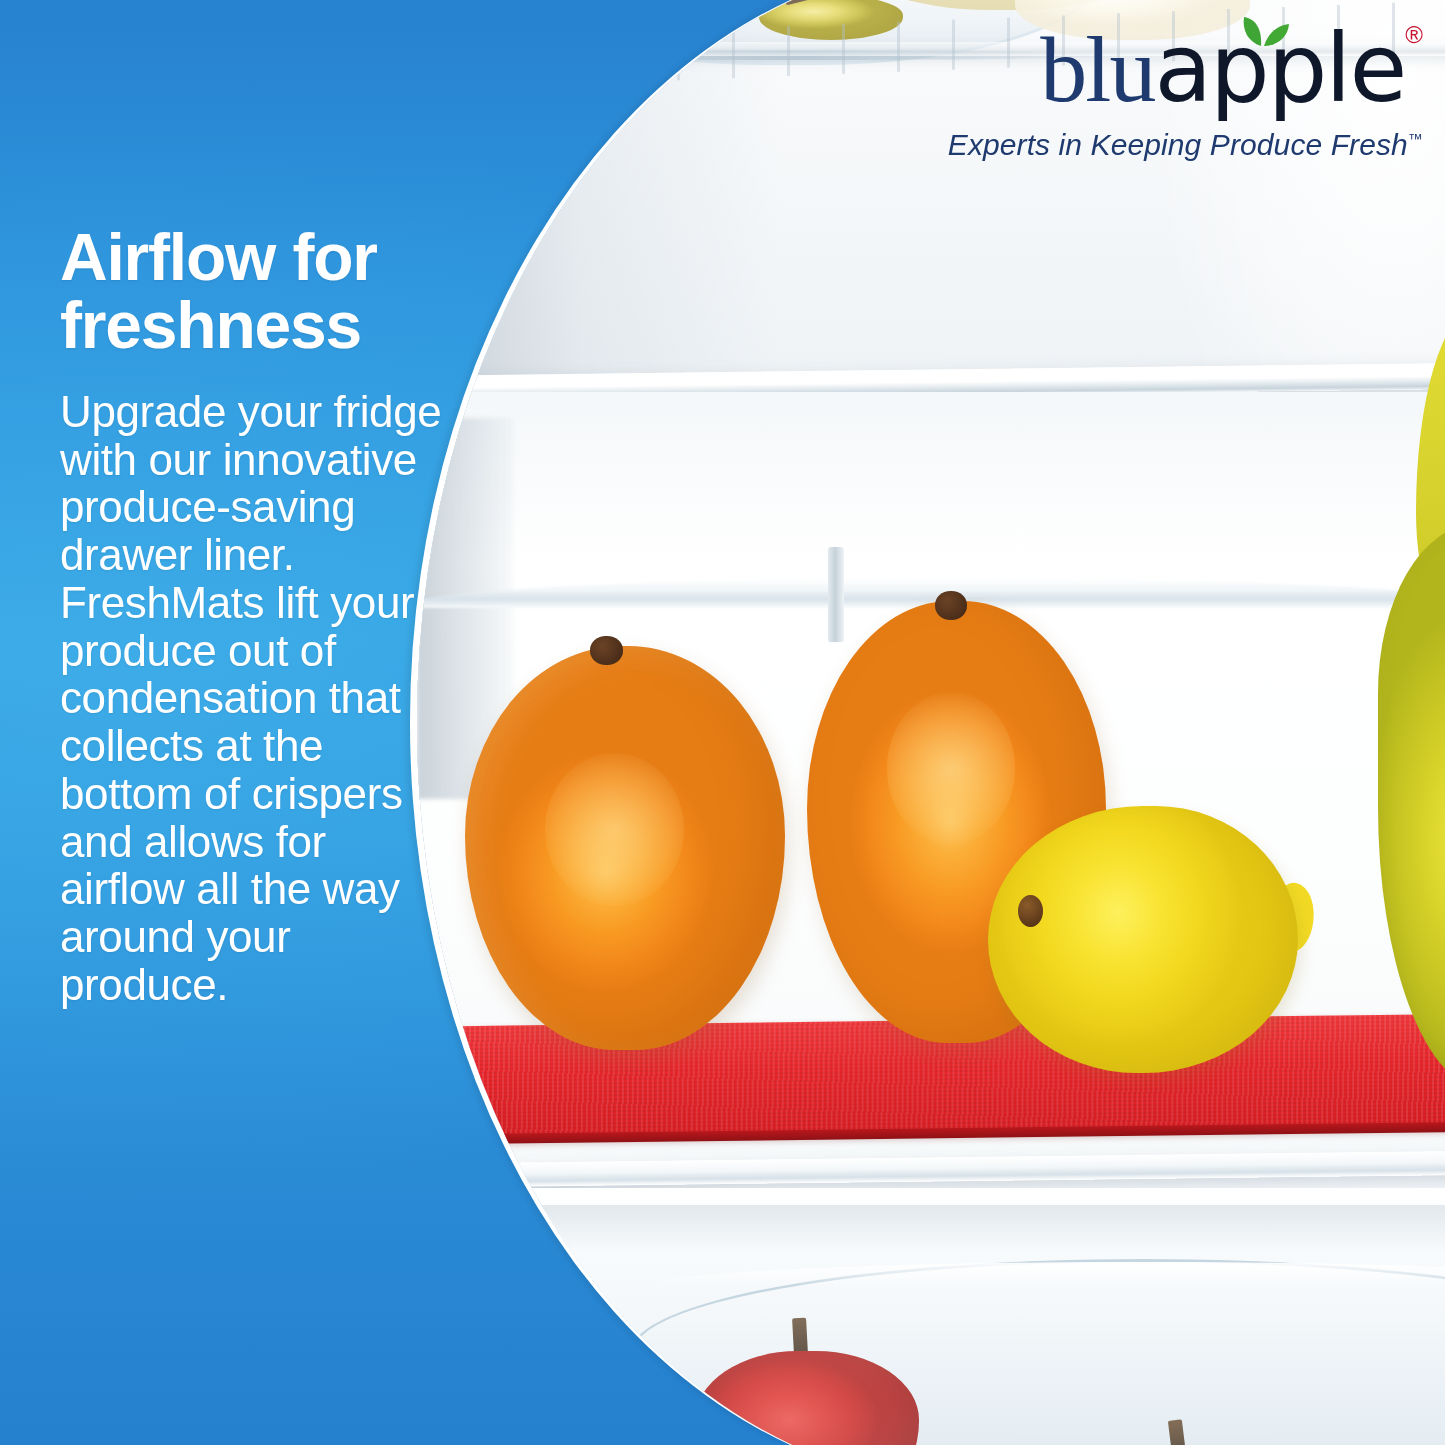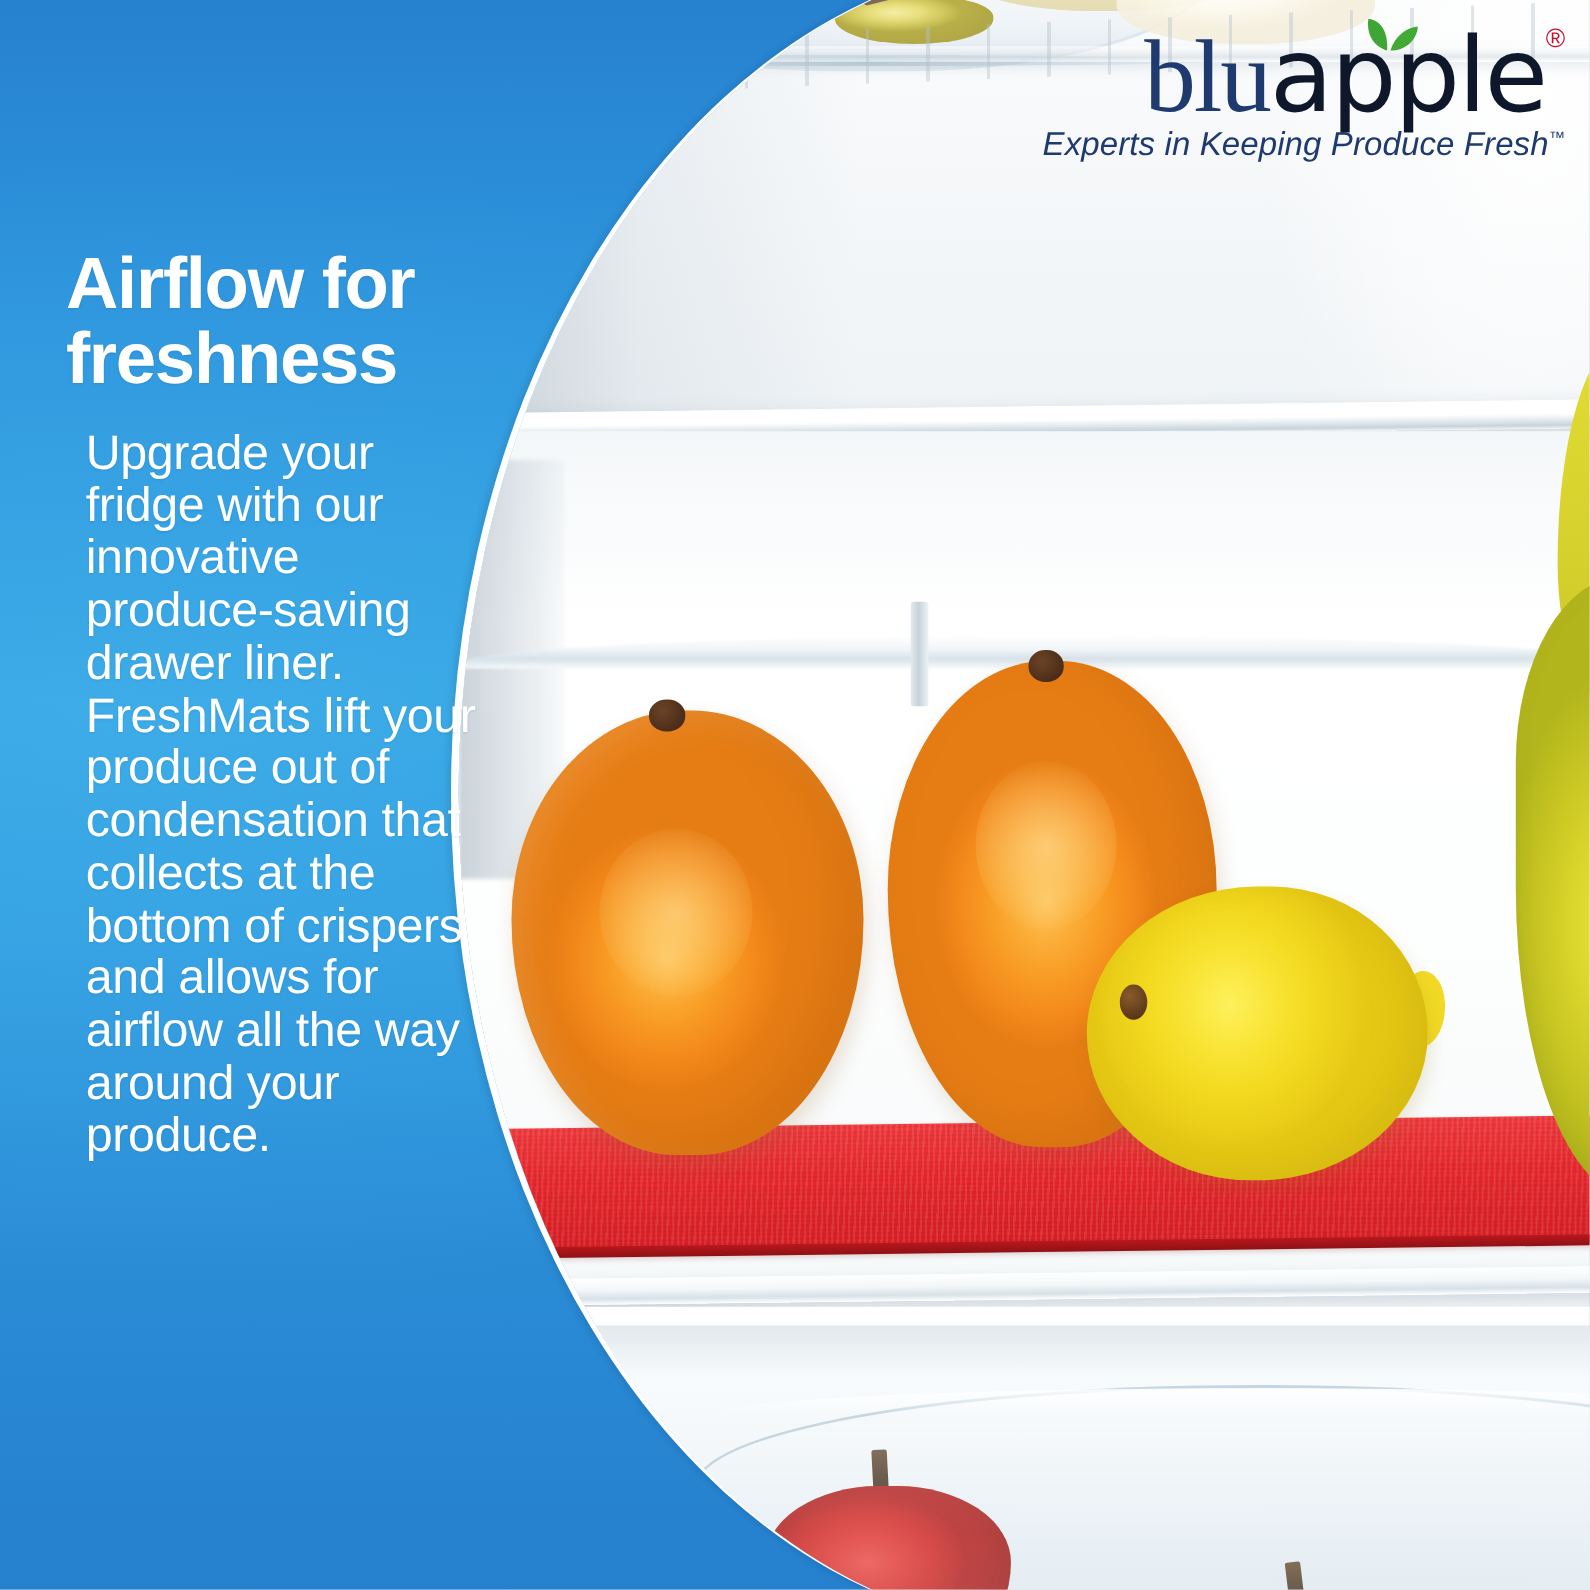--- a/index.html
+++ b/index.html
@@ -341,21 +341,21 @@
     position:absolute;
     left:196px; top:-14px;
     width:54px; height:36px;
   }
   #logo-tagline{
     font-size:30px;
     color:#1F3A6E;
     font-style:italic;
     font-family:"Liberation Sans", sans-serif;
     letter-spacing:.1px;
-    margin-top:2px;
+    margin-top:16px;
     white-space:nowrap;
   }
   .tag-tm{ font-size:15px; vertical-align:super; font-style:normal; }
 
   
   #copy{
     position:absolute;
     left:60px; top:224px;
     width:392px;
     z-index:5;
@@ -369,21 +369,20 @@
     margin-bottom:28px;
     text-shadow:0 1px 2px rgba(20,80,130,.18);
   }
   #bodycopy{
     color:#ffffff;
     font-size:44px;
     line-height:1.085;
     font-weight:400;
     letter-spacing:-.4px;
     text-shadow:0 1px 2px rgba(20,80,130,.14);
-    margin-left:18px;
   }
 </style>
 </head>
 <body>
 
 <div id="bg-panel"></div>
 
 <div id="photo-wrap">
   <div id="photo">
 

